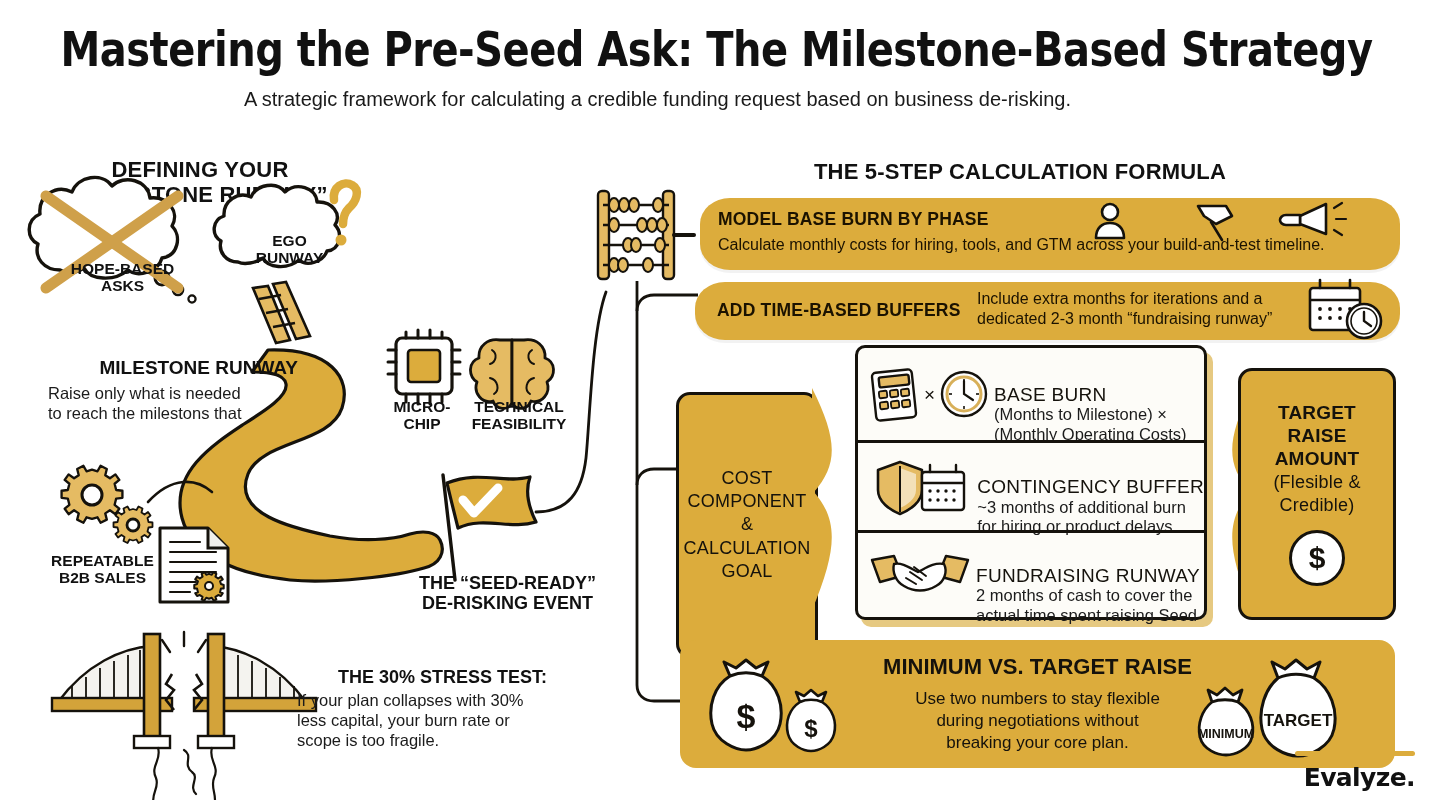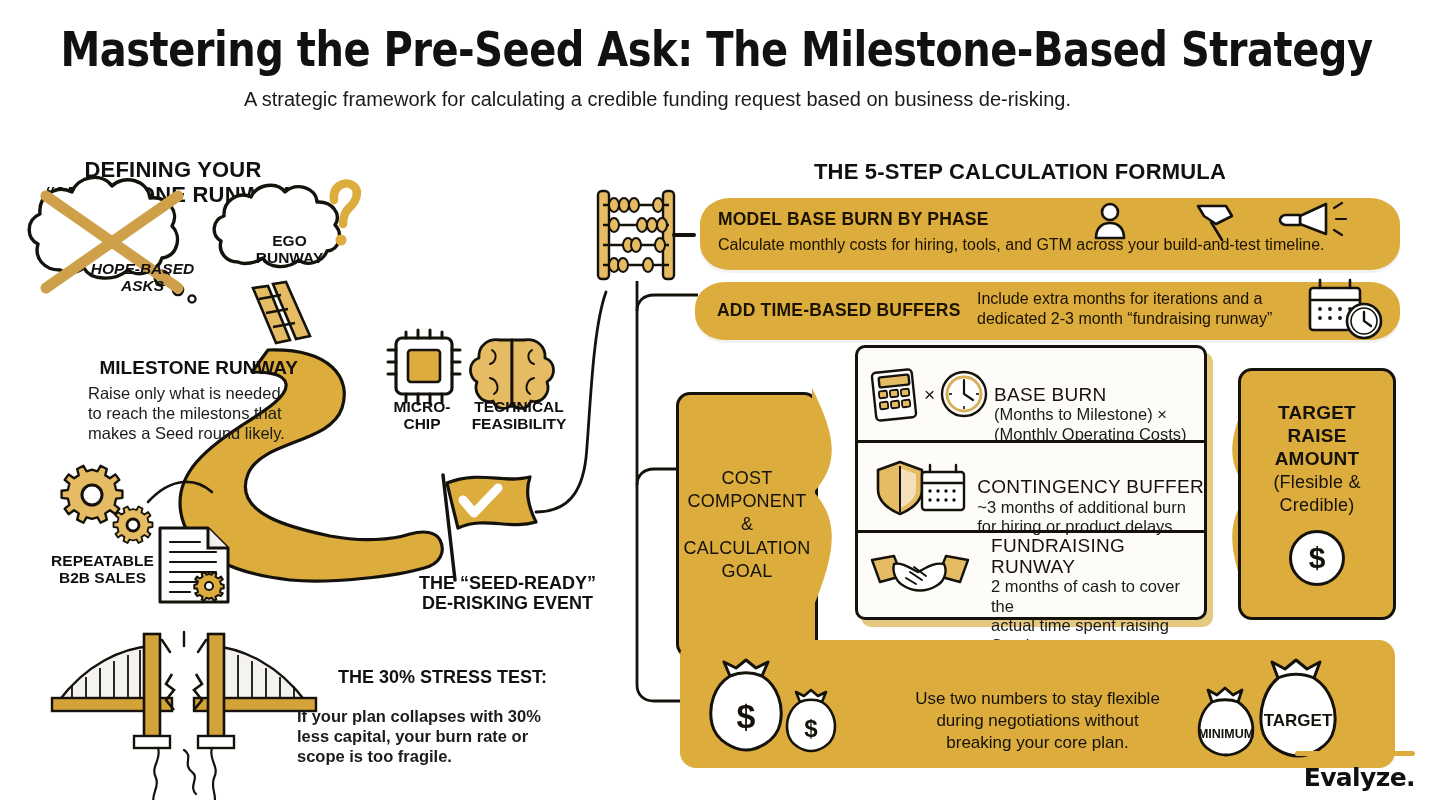--- a/index.html
+++ b/index.html
@@ -36,21 +36,21 @@
 
   
   .sect-head {
     font-family: "Liberation Sans", sans-serif;
     font-weight: bold;
     color: #111;
     text-align: center;
     line-height: 1.12;
     letter-spacing: .2px;
   }
-  #left-head { left: 38px; top: 158px; width: 270px; font-size: 22px; }
+  #left-head { left: 65px; top: 158px; width: 270px; font-size: 22px; }
   #right-head { left: 620px; top: 160px; width: 800px; font-size: 22px; }
 
   
   .blk-title {
     font-family: "Liberation Sans", sans-serif;
     font-weight: bold; color: #111; font-size: 18px; line-height: 1.1; text-align: right;
   }
   .blk-body { font-size: 16.5px; color: #1b1b1b; line-height: 1.22; }
 
   .cap {
@@ -305,36 +305,35 @@
         <line x1="144" y1="10" x2="136" y2="22"></line>
       </g>
       <g fill="none" stroke="#15120c" stroke-width="2.2" stroke-linecap="round">
         <path d="M96,118 C100,130 88,136 94,148 C98,158 88,164 92,176"></path>
         <path d="M122,120 C132,126 120,134 130,142 C138,148 126,156 134,164"></path>
         <path d="M150,118 C146,130 158,136 152,148 C148,158 156,166 152,176"></path>
       </g>
     </g>
   </svg>
 
-  <div class="abs cap noselect" style="left:70px; top:260px; width:145px;font-style:italic;">
+  <div class="abs cap noselect" style="left:50px; top:260px; width:145px;">
     <div>HOPE-BASED</div>
     <div>ASKS</div>
   </div>
 
   <div class="abs cap noselect" style="left:242px; top:232px; width:95px;">
     <div>EGO</div>
     <div>RUNWAY</div>
   </div>
 
   <div class="abs noselect" style="left:48px; top:358px; width:250px;">
     <div class="blk-title" style="font-size:19px;">MILESTONE RUNWAY</div>
-    <div class="blk-body" style="margin-top:4px;margin-left:40px;">
+    <div class="blk-body" style="margin-top:4px;">
       <div>Raise only what is needed</div>
       <div>to reach the milestons that</div>
-      <div>makes a Seed round likely.</div>
     </div>
   </div>
 
   <div class="abs cap noselect" style="left:382px; top:398px; width:80px;">
     <div>MICRO-</div>
     <div>CHIP</div>
   </div>
 
   <div class="abs cap noselect" style="left:464px; top:398px; width:110px;">
     <div>TECHNICAL</div>
@@ -346,21 +345,21 @@
     <div>B2B SALES</div>
   </div>
 
   <div class="abs cap noselect" style="left:400px; top:574px; width:215px; font-size:18px;">
     <div>THE “SEED-READY”</div>
     <div>DE-RISKING EVENT</div>
   </div>
 
   <div class="abs noselect" style="left:297px; top:668px; width:250px;">
     <div class="blk-title">THE 30% STRESS TEST:</div>
-    <div class="blk-body" style="margin-top:18px;font-weight:bold;">
+    <div class="blk-body" style="margin-top:2px;">
       <div>If your plan collapses with 30%</div>
       <div>less capital, your burn rate or</div>
       <div>scope is too fragile.</div>
     </div>
   </div>
 
   <div id="right-head" class="sect-head abs noselect">THE 5-STEP CALCULATION FORMULA</div>
 
   <svg class="abs" style="left:590px; top:185px;" width="130" height="540" viewBox="0 0 130 540">
     <g>
@@ -528,21 +527,21 @@
           </g>
         </g>
       </svg>
       <div class="row-txt">
         <div class="row-h">CONTINGENCY BUFFER</div>
         <div class="row-b">~3 months of additional burn</div>
         <div class="row-b">for hiring or product delays</div>
       </div>
     </div>
 
-    <div class="card-row" style="top:182px; height:87px;gap:15px;">
+    <div class="card-row" style="top:182px; height:87px;">
       <svg style="margin-left:10px; flex:0 0 auto;" width="104" height="58" viewBox="0 0 104 58">
         <path d="M4,14 L26,10 L34,30 L12,36 Z" fill="#e5bb63" stroke="#15120c" stroke-width="2.4" stroke-linejoin="round"></path>
         <path d="M100,14 L78,10 L70,30 L92,36 Z" fill="#e5bb63" stroke="#15120c" stroke-width="2.4" stroke-linejoin="round"></path>
         <path d="M26,18 C34,16 42,22 50,26 C58,22 66,16 76,18 C80,26 76,36 68,40
                  C58,46 46,46 36,40 C28,36 24,26 26,18 Z" fill="#fff" stroke="#15120c" stroke-width="2.4" stroke-linejoin="round"></path>
         <g fill="none" stroke="#15120c" stroke-width="2" stroke-linecap="round">
           <path d="M38,32 L48,38"></path>
             <path d="M42,26 L54,34"></path>
             <path d="M46,21 L58,30"></path>
         </g>
@@ -562,20 +561,21 @@
       <div class="gold-strong">AMOUNT</div>
       <div>(Flesible &amp;</div>
       <div>Credible)</div>
     </div>
     <div style="margin-top:13px; width:56px; height:56px; border-radius:50%; background:#fff;
                 border:3px solid #15120c; display:flex; align-items:center; justify-content:center;
                 font-family:'Liberation Sans',sans-serif; font-weight:bold; font-size:30px; color:#15120c;">$</div>
   </div>
 
   <div id="banner">
+    <div id="banner-title" class="noselect">MINIMUM VS. TARGET RAISE</div>
     <div id="banner-body" class="noselect">
       <div>Use two numbers to stay flexible</div>
       <div>during negotiations without</div>
       <div>breaking your core plan.</div>
     </div>
 
     <svg class="abs" style="left:14px; top:18px;" width="156" height="100" viewBox="0 0 156 100">
       <g>
         <path d="M36,18 L30,4 L42,10 L52,2 L62,10 L74,4 L68,18
                  C84,28 90,48 86,66 C82,84 62,92 52,92 C42,92 22,84 18,66

